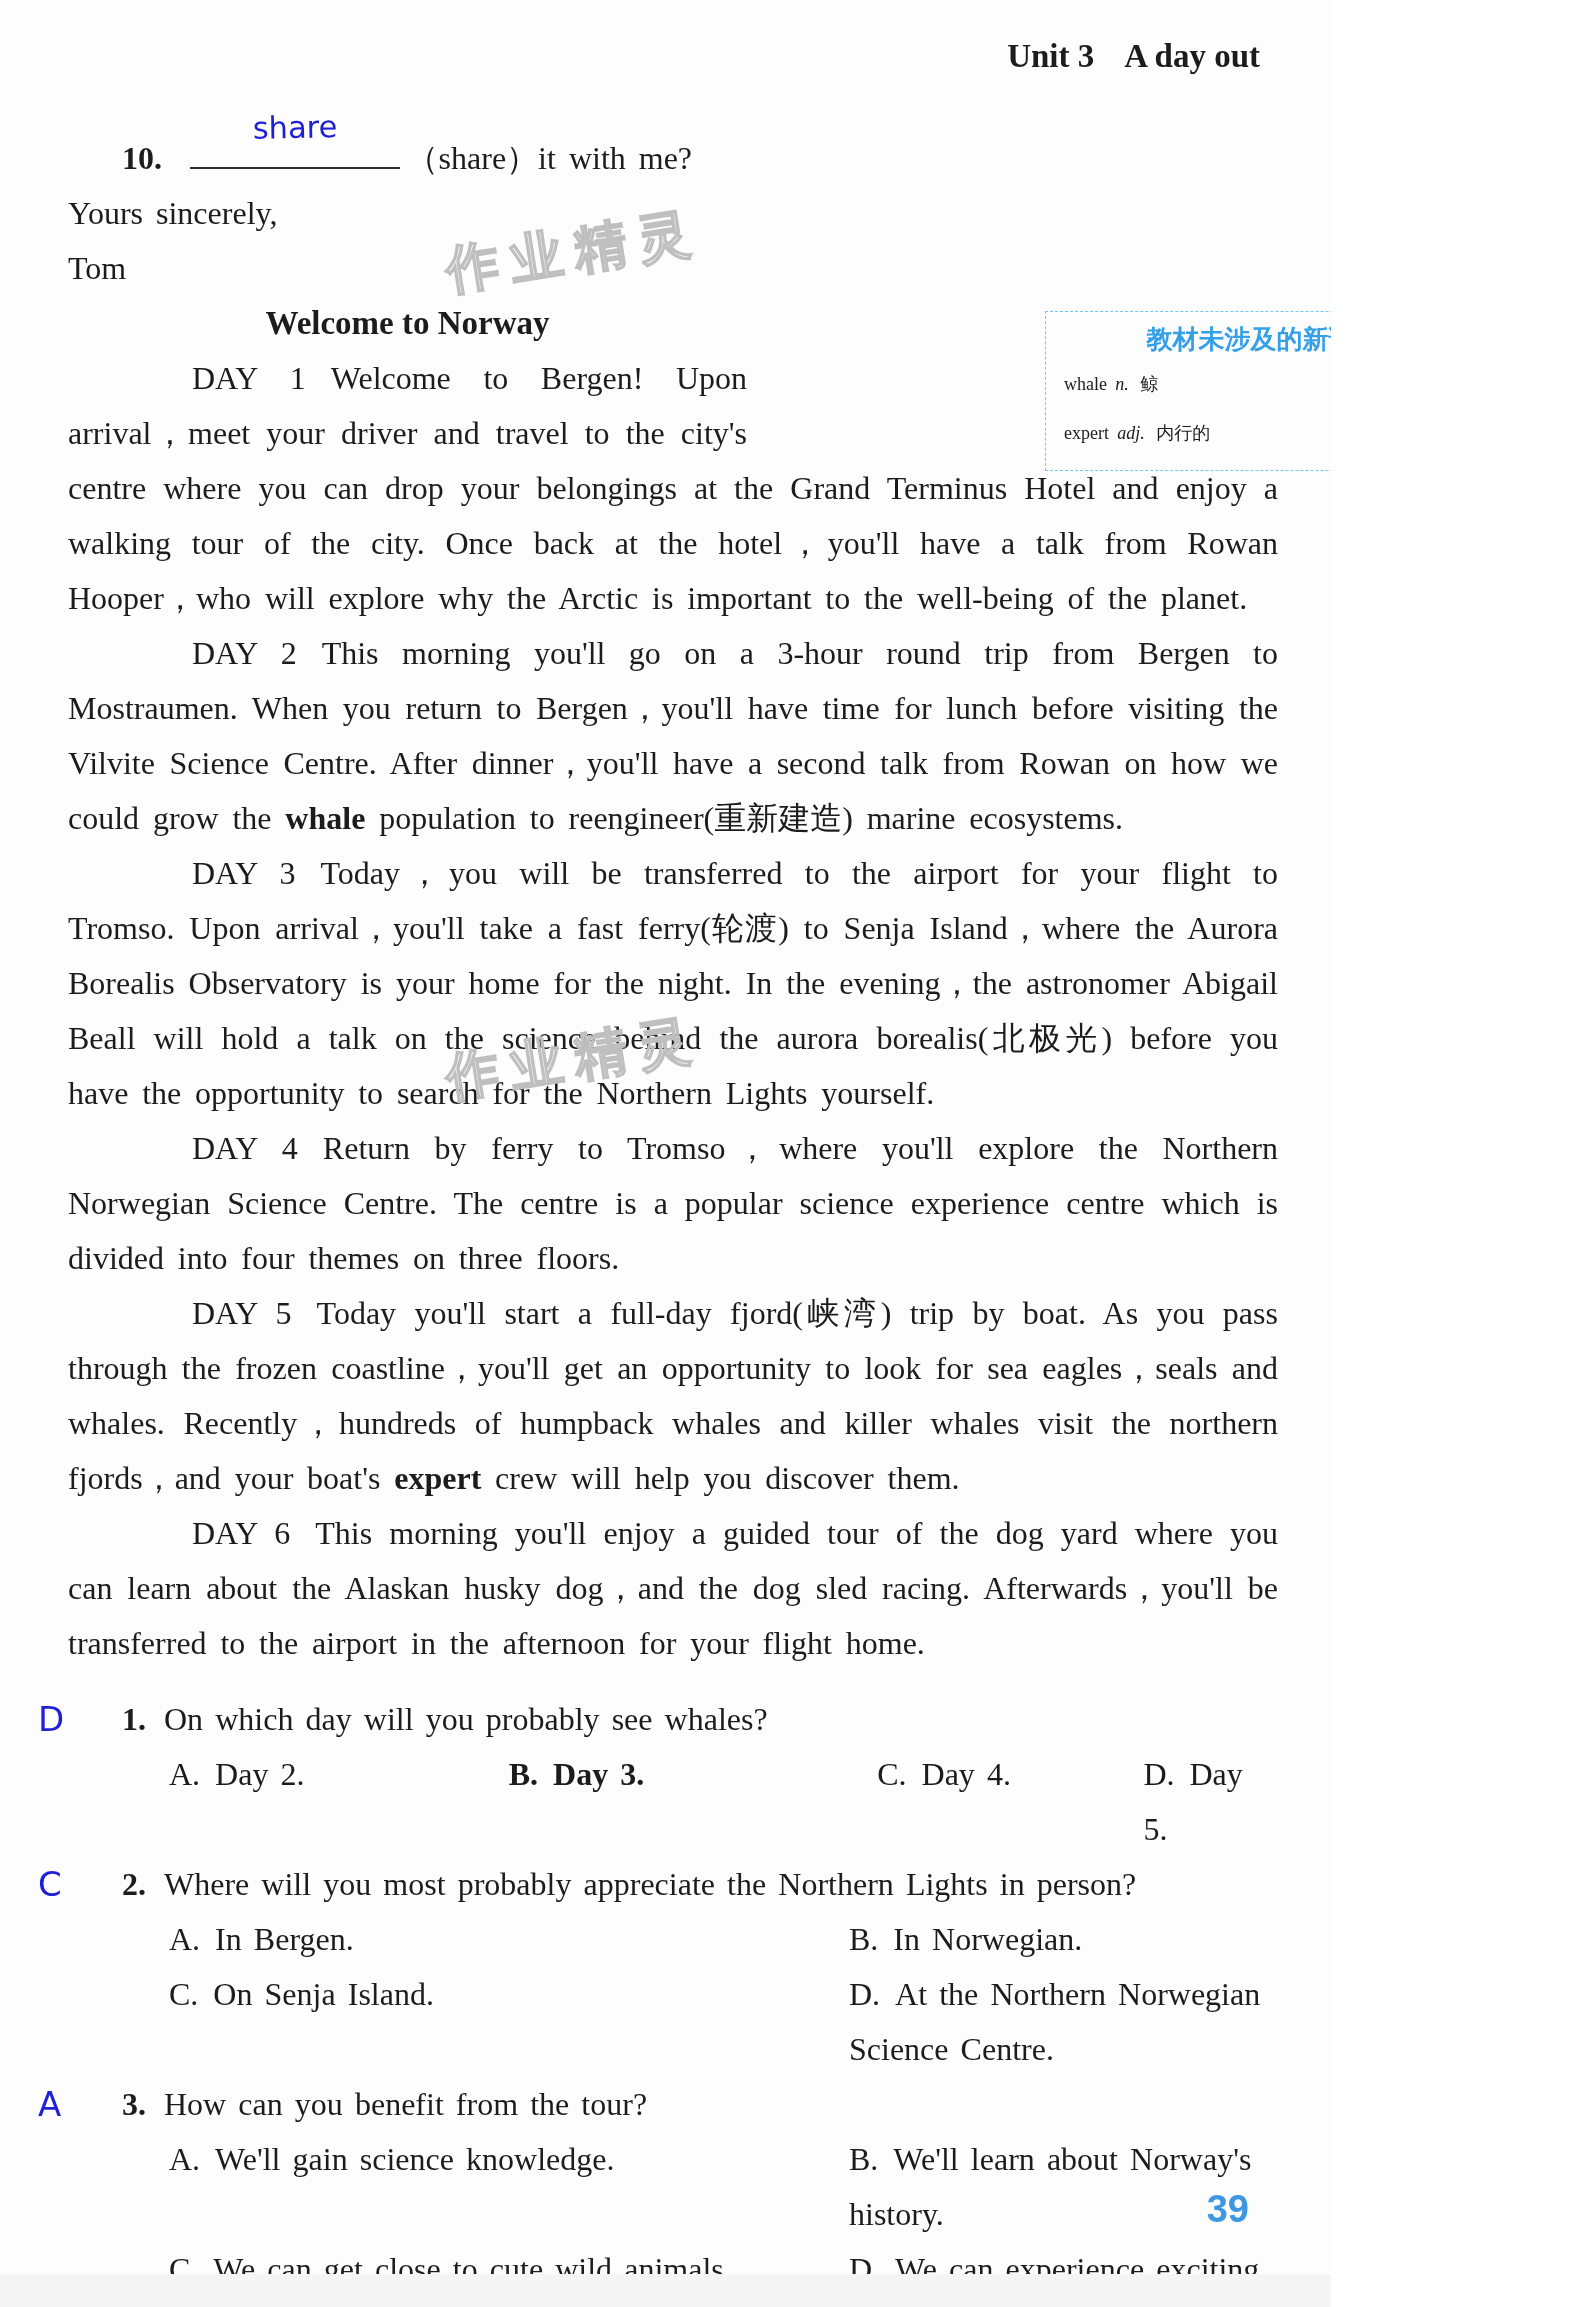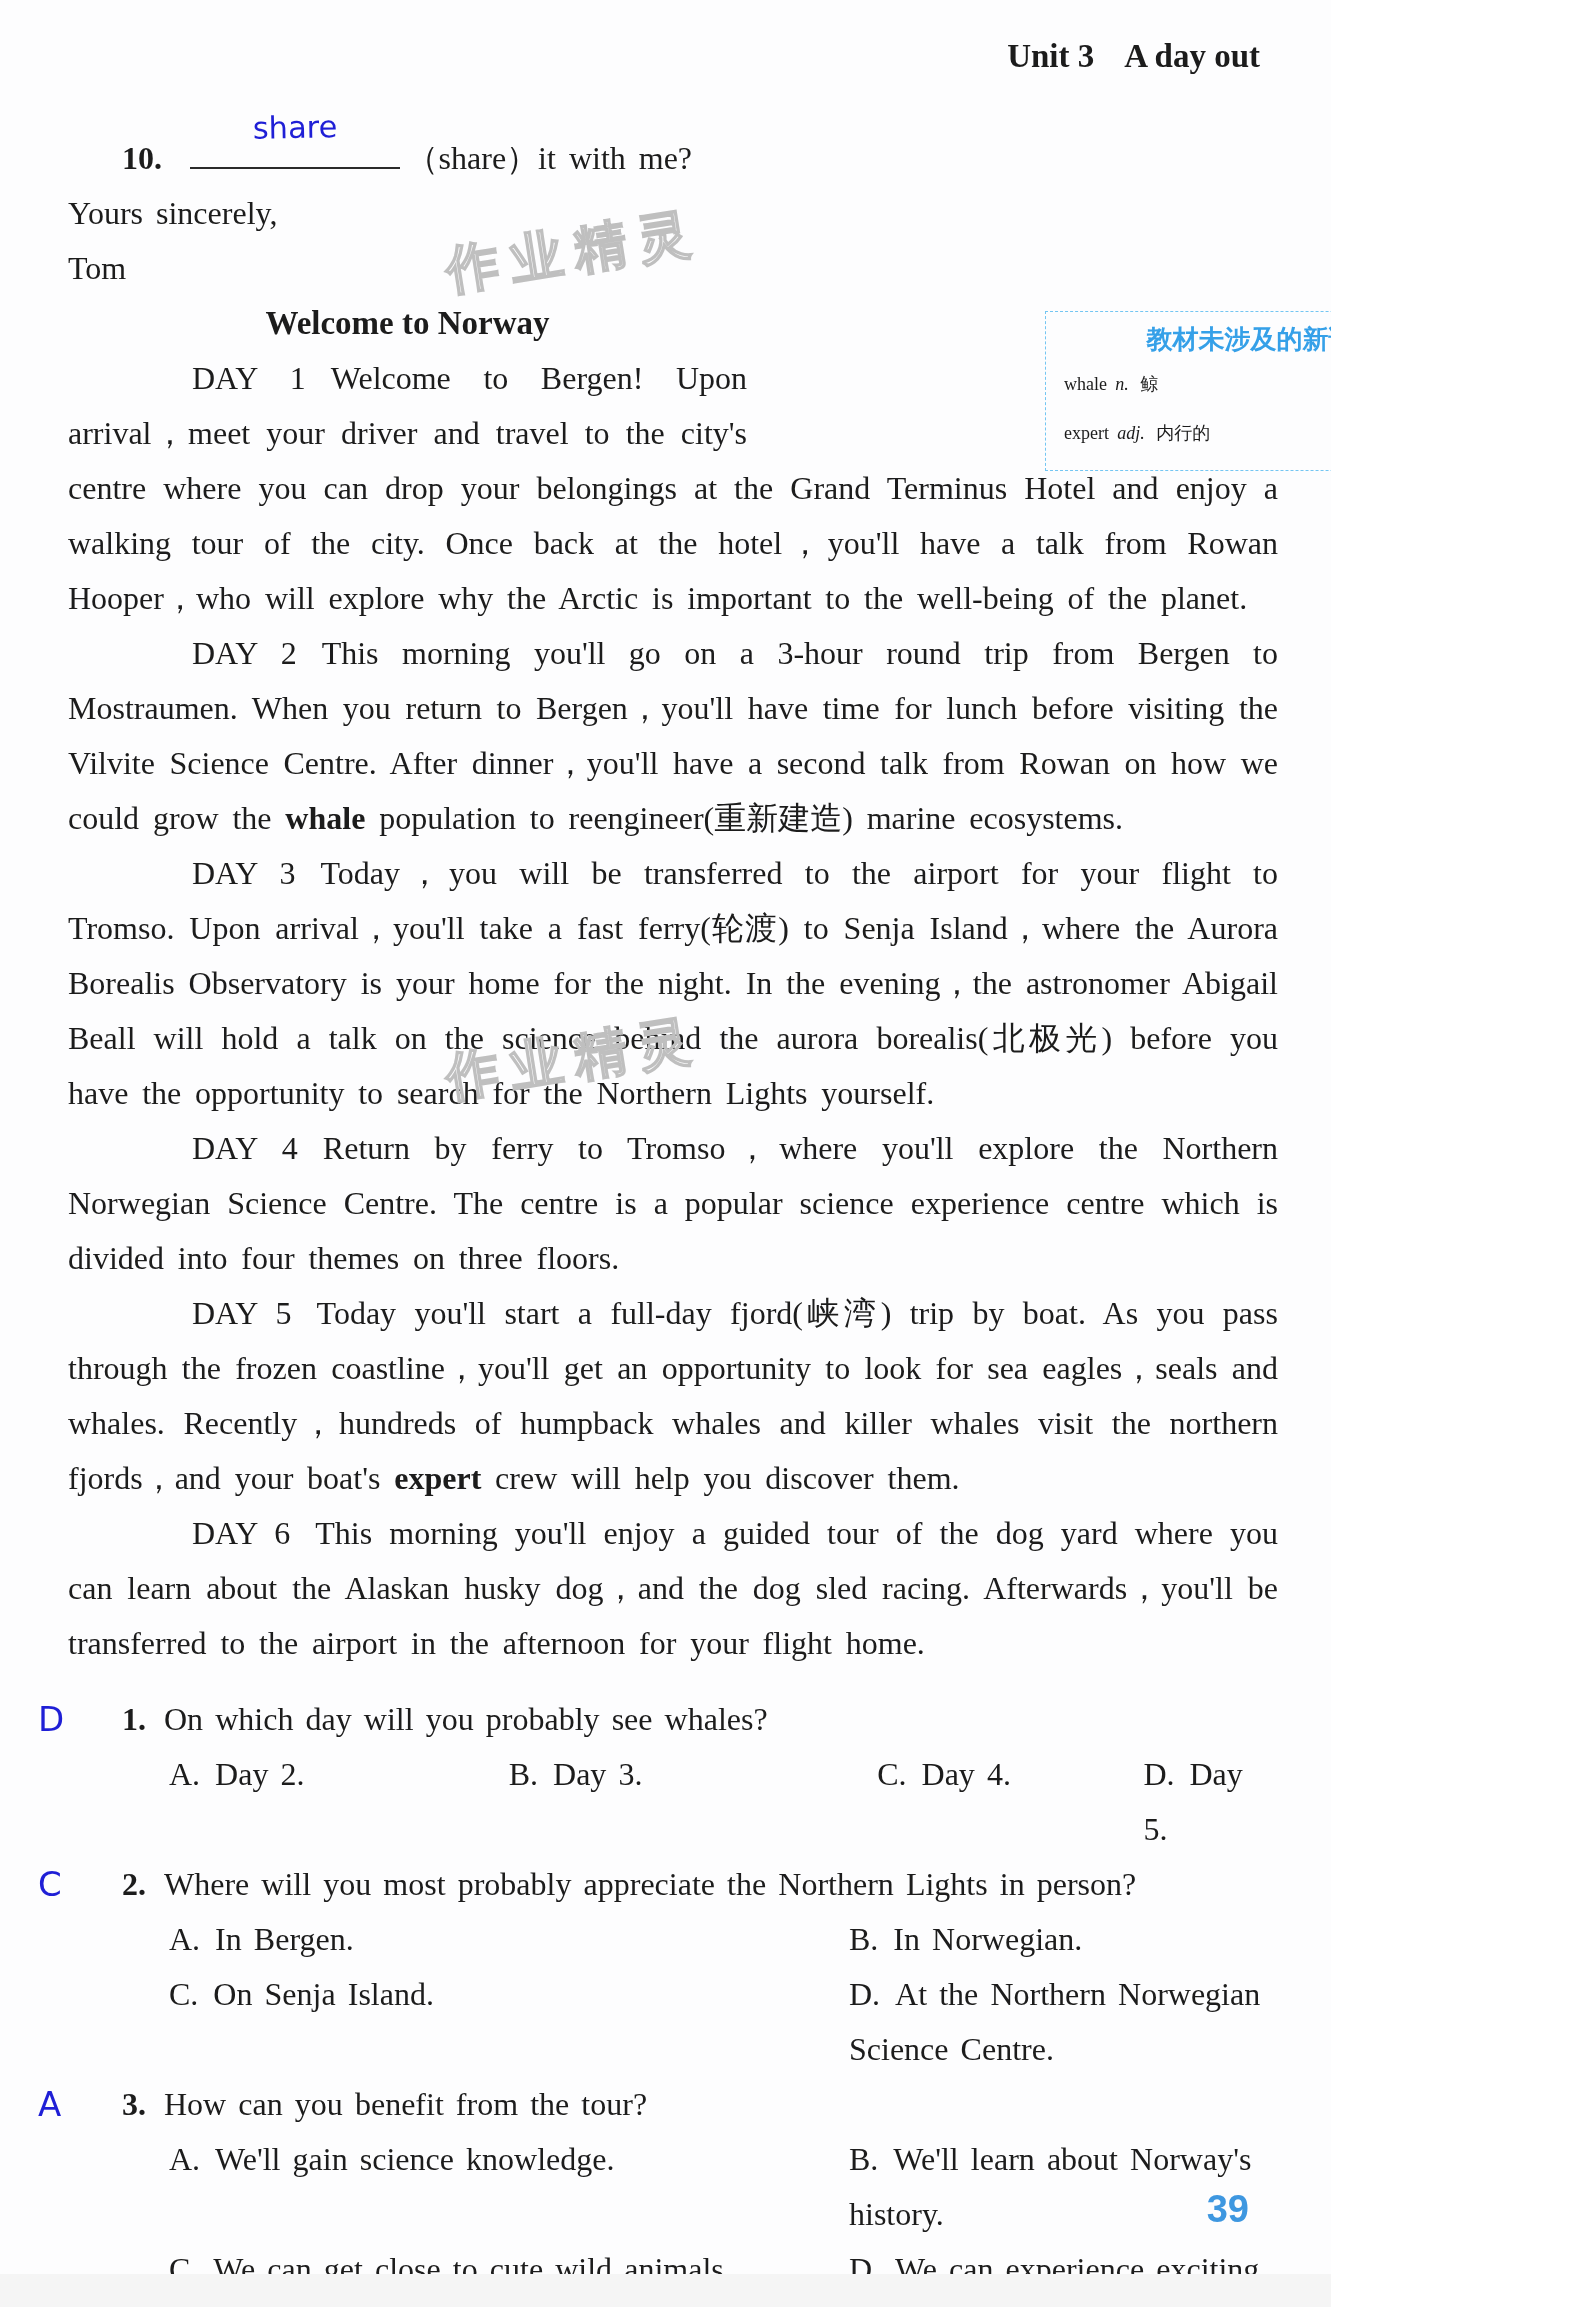--- a/index.html
+++ b/index.html
@@ -52,21 +52,21 @@
   .margin-answer{
     position:absolute;left:-30px;top:6.6px;color:#1f1fd6;
     font-family:"DejaVu Sans",sans-serif;font-size:34px;line-height:41px;
   }
   .q-line{line-height:55px;padding-left:54px;word-spacing:4.1px;}
   .q-num{font-weight:bold;margin-right:18px;}
   .opts{padding-left:101px;word-spacing:4.1px;}
   .opts .opt{display:inline-block;line-height:55px;}
   .opts.inline4{display:flex;}
   .opts.inline4 .opt:nth-child(1){width:342px;}
-  .opts.inline4 .opt:nth-child(2){width:371px;}
+  .opts.inline4 .opt:nth-child(2){width:371px;font-weight:bold;}
   .opts.inline4 .opt:nth-child(3){width:268px;}
   .opts.grid2{display:grid;grid-template-columns:680px auto;}
   .opt-label{margin-right:15px;}
   
   .watermark{
     position:absolute;color:rgba(0,0,0,0);
     -webkit-text-stroke:1.6px #bfbfbf;
     font-family:"DejaVu Sans",sans-serif;font-weight:bold;
     font-size:53px;letter-spacing:11.5px;transform:rotate(-9deg);
     pointer-events:none;white-space:nowrap;

